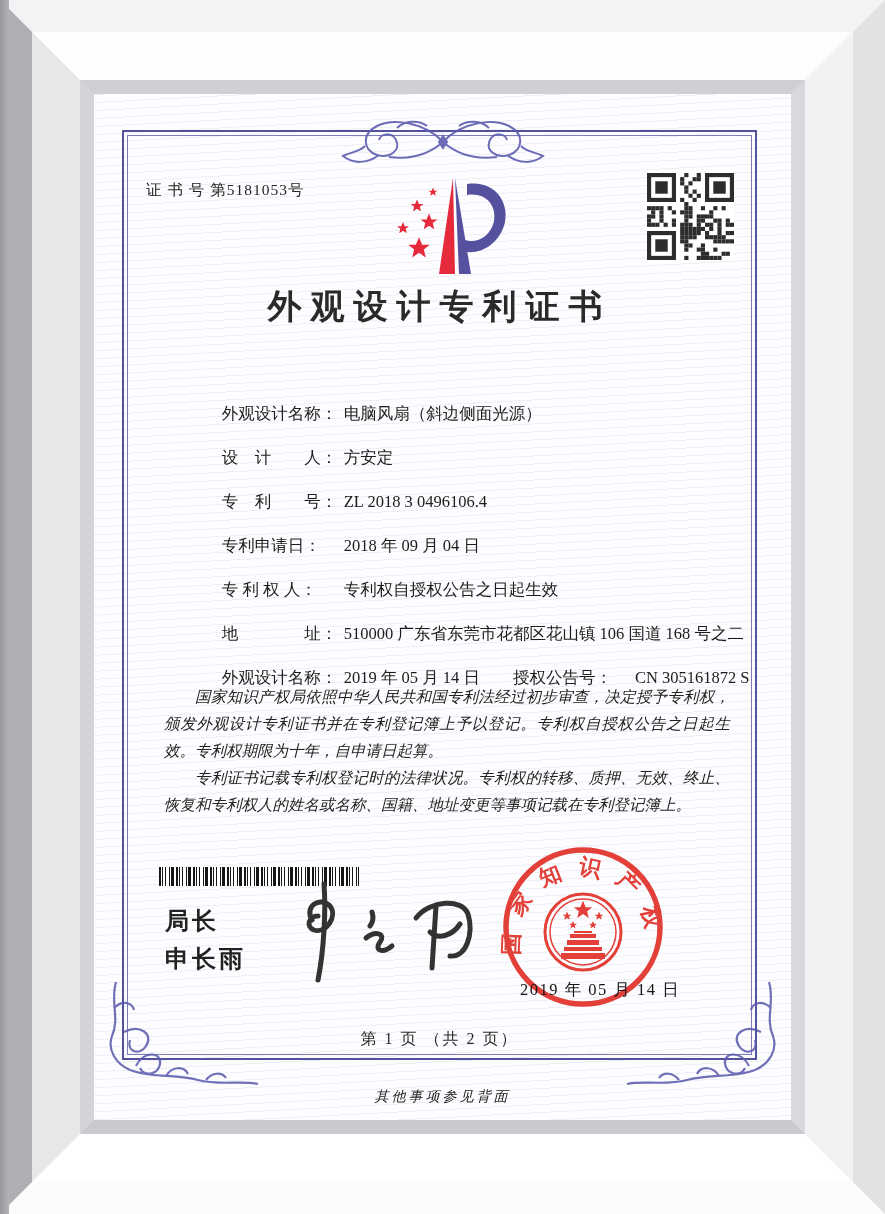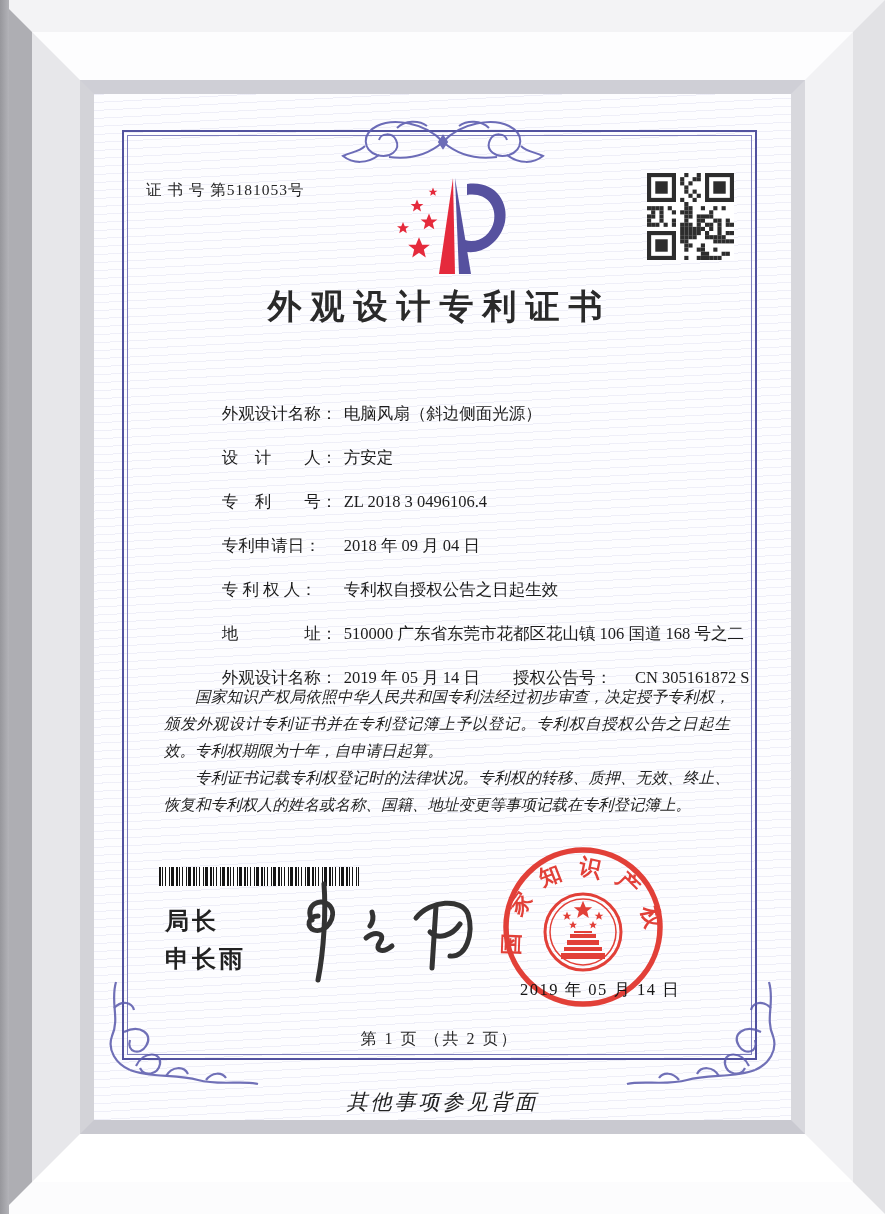--- a/index.html
+++ b/index.html
@@ -101,21 +101,21 @@
     position:absolute; left:392px; top:843px; width:200px;
     font-size:16.5px; letter-spacing:1.5px; color:#161616; white-space:pre; z-index:4;
   }
   
   .page-info {
     position:absolute; left:0; width:100%; top:893px;
     text-align:center; font-size:16px; letter-spacing:2px; color:#2a2a2a; white-space:pre;
   }
   .back-note {
     position:absolute; left:0; width:100%; top:994px;
-    text-align:center; font-size:21px; letter-spacing:3px; color:#222;
+    text-align:center; font-size:14px; letter-spacing:3px; color:#222;
     font-style:italic; z-index:2;
   }
 </style>
 </head>
 <body>
 
 <div class="frame-outer">
   <div class="frame-bevel">
     <div class="frame-shadowband">
       <div class="paper">

